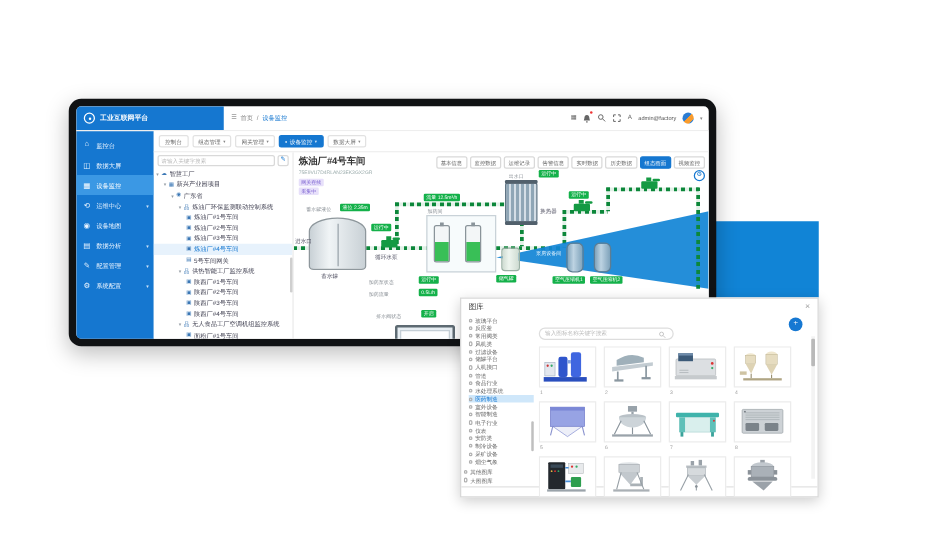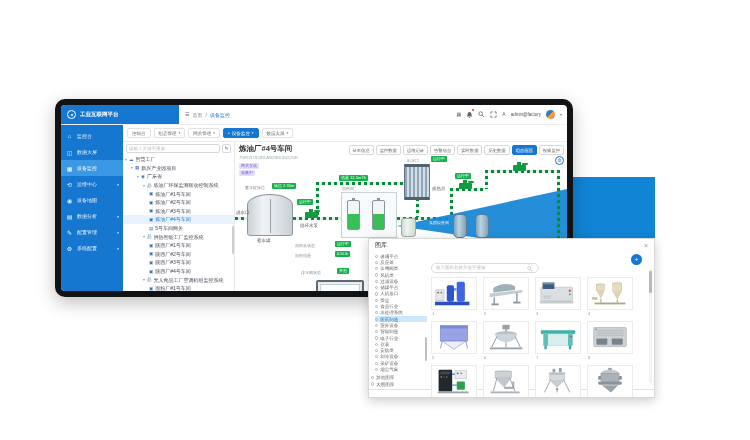--- a/index.html
+++ b/index.html
@@ -1,20 +1,20 @@
 <!DOCTYPE html>
 <html><head>
 <meta charset="utf-8">
 <style>
   html,body{margin:0;padding:0;background:#fff;}
   *{box-sizing:border-box;font-family:"Liberation Sans","DejaVu Sans",sans-serif;}
   .stage{position:relative;width:750px;height:440px;background:#fff;overflow:hidden;}
 
   
-  .app{position:absolute;left:55px;top:99px;width:518px;height:198px;border:6px solid #101214;
+  .app{position:absolute;left:55px;top:79px;width:518px;height:198px;border:6px solid #101214;
        border-radius:10px;background:#fff;box-shadow:0 6px 18px rgba(0,0,0,.25);overflow:hidden;z-index:10;}
   .hdr{height:20px;display:flex;align-items:stretch;border-bottom:1px solid #eee;}
   .logo{width:118px;background:#1577d0;color:#fff;display:flex;align-items:center;gap:4px;padding-left:6px;flex:none;}
   .logo-ring{width:9px;height:9px;border:1.2px solid #fff;border-radius:50%;position:relative;flex:none;}
   .logo-ring::after{content:"";position:absolute;left:2.5px;top:2.5px;width:2px;height:2px;background:#fff;border-radius:50%;}
   .logo-txt{font-size:5.5px;font-weight:bold;white-space:nowrap;}
   .hdr-rest{flex:1;display:flex;align-items:center;padding:0 6px;position:relative;}
   .crumb{display:flex;align-items:center;gap:3px;font-size:5px;color:#888;}
   .crumb .cur{color:#1577d0;}
   .hdr-right{position:absolute;right:5px;top:0;height:100%;display:flex;align-items:center;gap:5px;}

